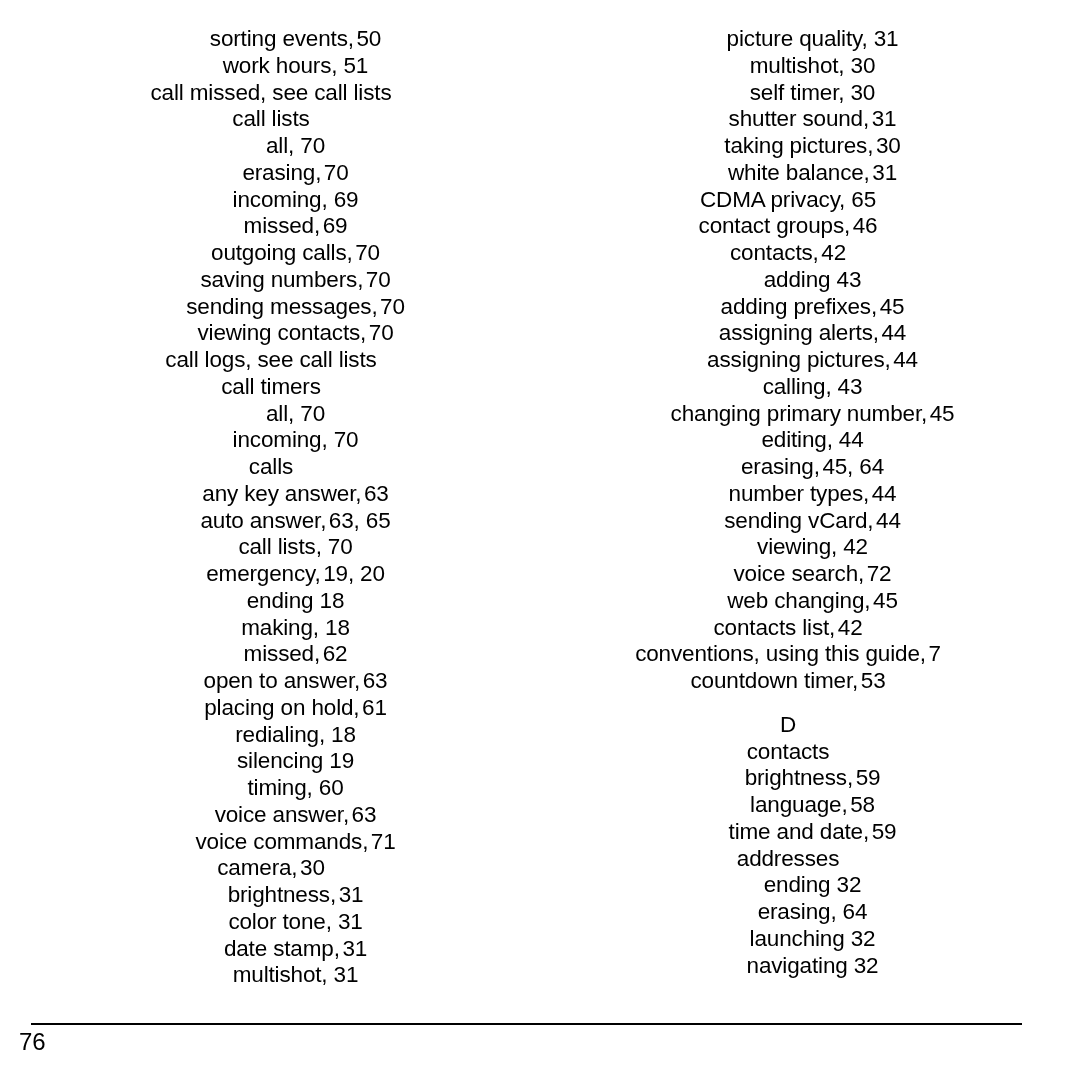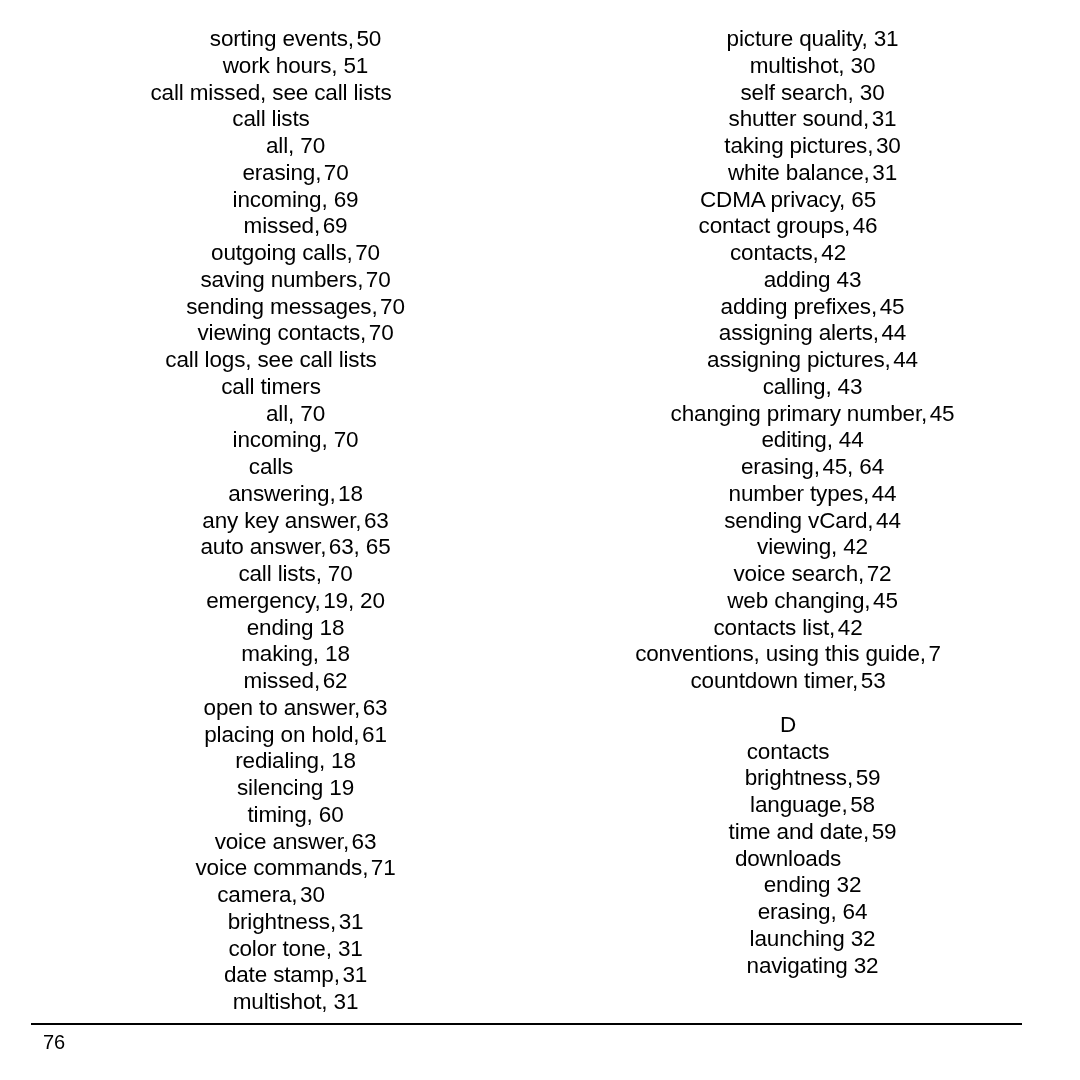--- a/index.html
+++ b/index.html
@@ -57,23 +57,23 @@
     position: absolute;
     left: 31px;
     top: 1023px;
     width: 991px;
     height: 0;
     border-top: 2.5px solid #000000;
   }
 
   #page-number {
     position: absolute;
-    left: 43px;
+    left: 19px;
     top: 1030px;
-    font-size: 20px;
+    font-size: 24px;
     line-height: 24px;
   }
 </style>
 </head>
 <body>
 
 <div id="index-page">
 
   <div class="column" id="column-left">
       <div class="entry level-2"><span class="term sep-tight">sorting events,</span><span> 50</span></div>
@@ -86,21 +86,20 @@
       <div class="entry level-2"><span class="term sep-tight">missed,</span><span> 69</span></div>
       <div class="entry level-2"><span class="term sep-tight">outgoing calls,</span><span> 70</span></div>
       <div class="entry level-2"><span class="term sep-tight">saving numbers,</span><span> 70</span></div>
       <div class="entry level-2"><span class="term sep-tight">sending messages,</span><span> 70</span></div>
       <div class="entry level-2"><span class="term sep-tight">viewing contacts,</span><span> 70</span></div>
       <div class="entry level-1"><span class="term sep-loose">call logs, see call lists</span></div>
       <div class="entry level-1"><span class="term sep-loose">call timers</span></div>
       <div class="entry level-2"><span class="term sep-loose">all,</span><span> 70</span></div>
       <div class="entry level-2"><span class="term sep-loose">incoming,</span><span> 70</span></div>
       <div class="entry level-1"><span class="term sep-loose">calls</span></div>
-      <div class="entry level-2"><span class="term sep-tight">answering,</span><span> 18</span></div>
       <div class="entry level-2"><span class="term sep-tight">any key answer,</span><span> 63</span></div>
       <div class="entry level-2"><span class="term sep-tight">auto answer,</span><span> 63, 65</span></div>
       <div class="entry level-2"><span class="term sep-loose">call lists,</span><span> 70</span></div>
       <div class="entry level-2"><span class="term sep-tight">emergency,</span><span> 19, 20</span></div>
       <div class="entry level-2"><span class="term sep-loose">ending</span><span> 18</span></div>
       <div class="entry level-2"><span class="term sep-loose">making,</span><span> 18</span></div>
       <div class="entry level-2"><span class="term sep-tight">missed,</span><span> 62</span></div>
       <div class="entry level-2"><span class="term sep-tight">open to answer,</span><span> 63</span></div>
       <div class="entry level-2"><span class="term sep-tight">placing on hold,</span><span> 61</span></div>
       <div class="entry level-2"><span class="term sep-loose">redialing,</span><span> 18</span></div>
@@ -111,21 +110,21 @@
       <div class="entry level-1"><span class="term sep-tight">camera,</span><span> 30</span></div>
       <div class="entry level-2"><span class="term sep-tight">brightness,</span><span> 31</span></div>
       <div class="entry level-2"><span class="term sep-loose">color tone,</span><span> 31</span></div>
       <div class="entry level-2"><span class="term sep-tight">date stamp,</span><span> 31</span></div>
       <div class="entry level-2"><span class="term sep-loose">multishot,</span><span> 31</span></div>
     </div>
 
   <div class="column" id="column-right">
       <div class="entry level-2"><span class="term sep-loose">picture quality,</span><span> 31</span></div>
       <div class="entry level-2"><span class="term sep-loose">multishot,</span><span> 30</span></div>
-      <div class="entry level-2"><span class="term sep-loose">self search,</span><span> 30</span></div>
+      <div class="entry level-2"><span class="term sep-loose">self timer,</span><span> 30</span></div>
       <div class="entry level-2"><span class="term sep-tight">shutter sound,</span><span> 31</span></div>
       <div class="entry level-2"><span class="term sep-tight">taking pictures,</span><span> 30</span></div>
       <div class="entry level-2"><span class="term sep-tight">white balance,</span><span> 31</span></div>
       <div class="entry level-1"><span class="term sep-loose">CDMA privacy,</span><span> 65</span></div>
       <div class="entry level-1"><span class="term sep-tight">contact groups,</span><span> 46</span></div>
       <div class="entry level-1"><span class="term sep-tight">contacts,</span><span> 42</span></div>
       <div class="entry level-2"><span class="term sep-loose">adding</span><span> 43</span></div>
       <div class="entry level-2"><span class="term sep-tight">adding prefixes,</span><span> 45</span></div>
       <div class="entry level-2"><span class="term sep-tight">assigning alerts,</span><span> 44</span></div>
       <div class="entry level-2"><span class="term sep-tight">assigning pictures,</span><span> 44</span></div>
@@ -139,21 +138,21 @@
       <div class="entry level-2"><span class="term sep-tight">voice search,</span><span> 72</span></div>
       <div class="entry level-2"><span class="term sep-tight">web changing,</span><span> 45</span></div>
       <div class="entry level-1"><span class="term sep-tight">contacts list,</span><span> 42</span></div>
       <div class="entry level-1"><span class="term sep-tight">conventions, using this guide,</span><span> 7</span></div>
       <div class="entry level-1"><span class="term sep-tight">countdown timer,</span><span> 53</span></div>
       <div class="section-heading">D</div>
       <div class="entry level-1"><span class="term sep-loose">contacts</span></div>
       <div class="entry level-2"><span class="term sep-tight">brightness,</span><span> 59</span></div>
       <div class="entry level-2"><span class="term sep-tight">language,</span><span> 58</span></div>
       <div class="entry level-2"><span class="term sep-tight">time and date,</span><span> 59</span></div>
-      <div class="entry level-1"><span class="term sep-loose">downloads</span></div>
+      <div class="entry level-1"><span class="term sep-loose">addresses</span></div>
       <div class="entry level-2"><span class="term sep-loose">ending</span><span> 32</span></div>
       <div class="entry level-2"><span class="term sep-loose">erasing,</span><span> 64</span></div>
       <div class="entry level-2"><span class="term sep-loose">launching</span><span> 32</span></div>
       <div class="entry level-2"><span class="term sep-loose">navigating</span><span> 32</span></div>
     </div>
 
   <div id="footer-rule"></div>
 
   <div id="page-number">76</div>
 

